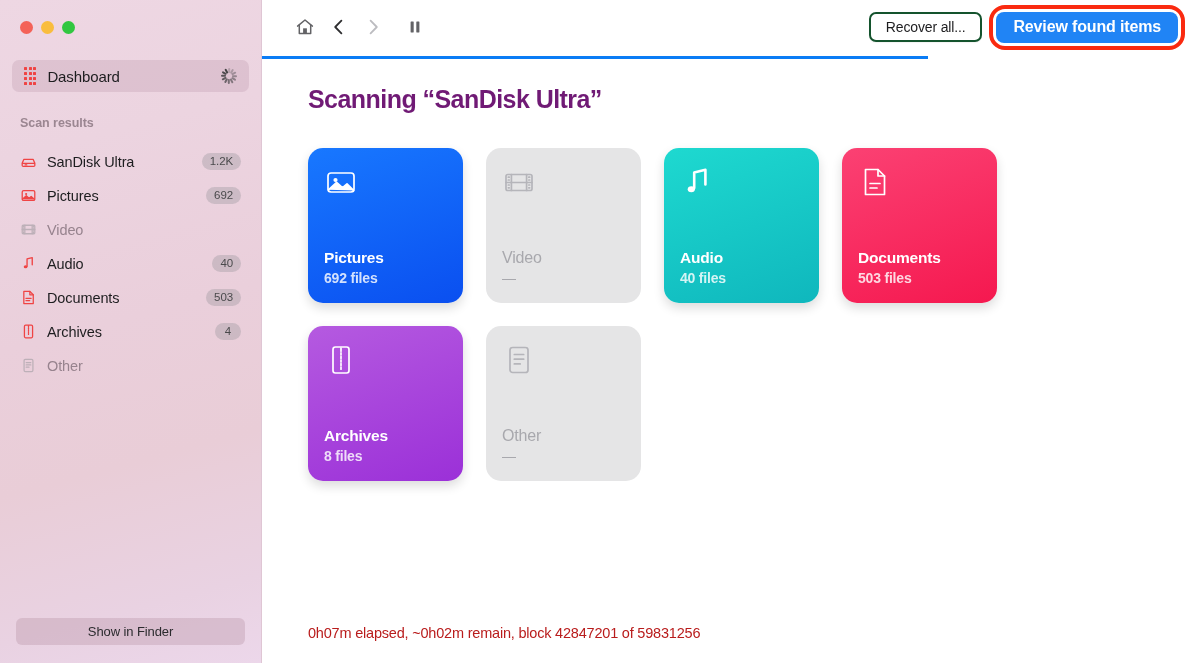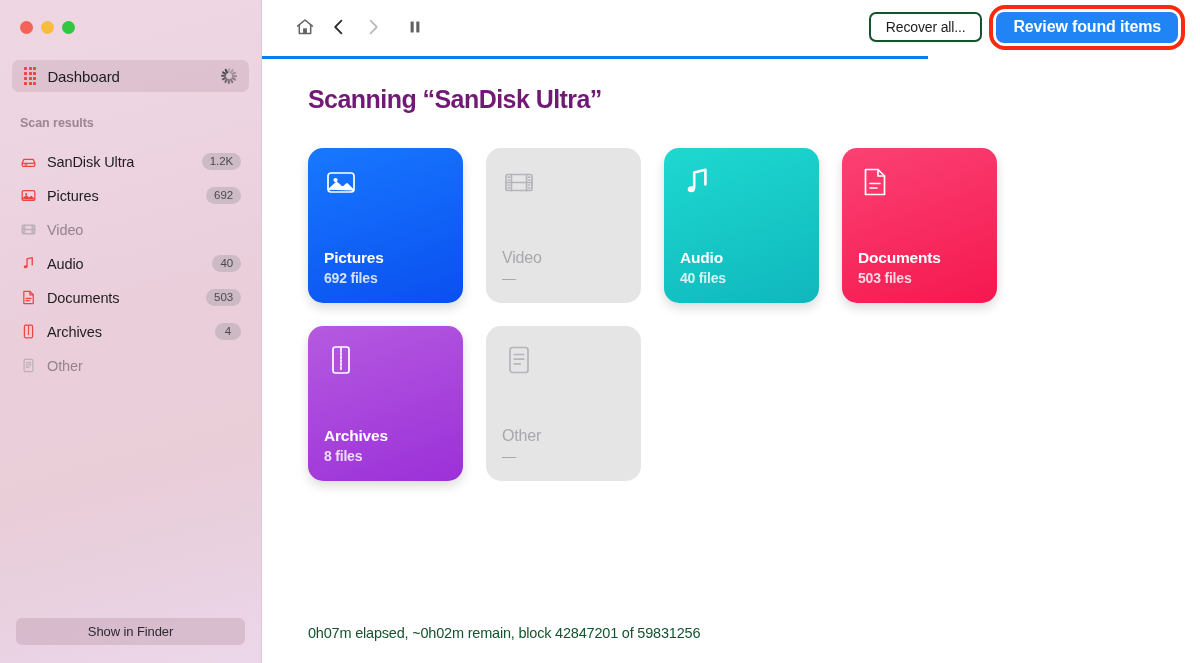--- a/index.html
+++ b/index.html
@@ -275,21 +275,21 @@
   .card.active .card-sub { color: rgba(255,255,255,0.82); }
   .card.disabled { background: #e5e5e6; }
   .card.disabled .card-title { color: #a8a8ad; font-weight: normal; font-size: 16px; }
   .card.disabled .card-sub { color: #a8a8ad; font-weight: normal; }
 
   .status-bar {
     position: absolute;
     left: 46px;
     bottom: 22px;
     font-size: 14.5px;
-    color: #14532d;
+    color: #b91c1c;
     letter-spacing: -0.2px;
   }
 </style>
 </head>
 <body>
 
 <div class="app">
 
   <aside class="sidebar">
 

